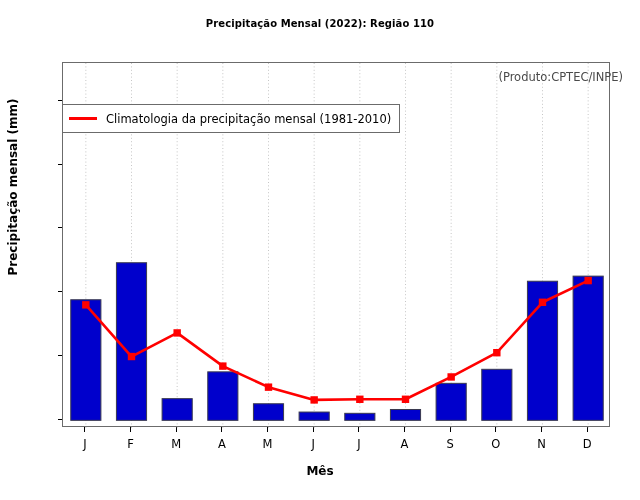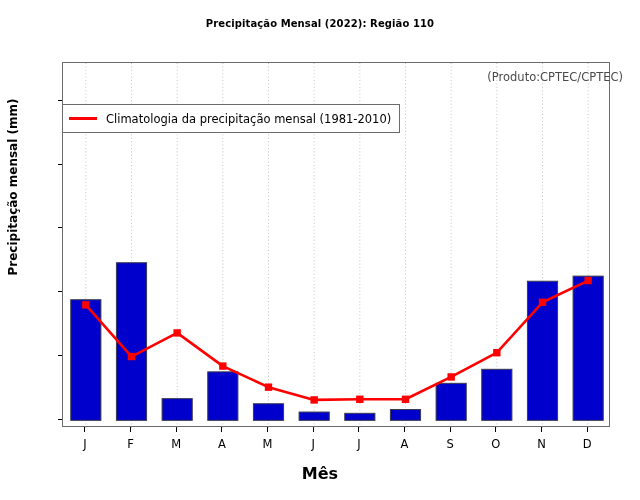--- a/index.html
+++ b/index.html
@@ -71,21 +71,21 @@
     text-align: center;
     font-size: 11.5px;
     color: #000;
   }
   #x-axis-label {
     position: absolute;
     left: 0;
     top: 464px;
     width: 640px;
     text-align: center;
-    font-size: 16px;
+    font-size: 12px;
     font-weight: bold;
     color: #000;
   }
   #legend-box {
     position: absolute;
     left: 62px;
     top: 60px;
     height: 29px;
     background: #ffffff;
     border: 1px solid #6b6b6b;
@@ -208,15 +208,15 @@
           <rect x="521.4666666666666" y="213.89615384615385" width="7.4" height="7.4" fill="#ff0000"></rect>
         </g>
     </svg>
   </div>
 
   <div id="legend-box">
     <span id="legend-swatch"></span>
     <span id="legend-text">Climatologia da precipitação mensal (1981-2010)</span>
   </div>
 
-  <div id="product-note">(Produto:CPTEC/CPTEC)</div>
+  <div id="product-note">(Produto:CPTEC/INPE)</div>
 
 </div>
 
 </body></html>

